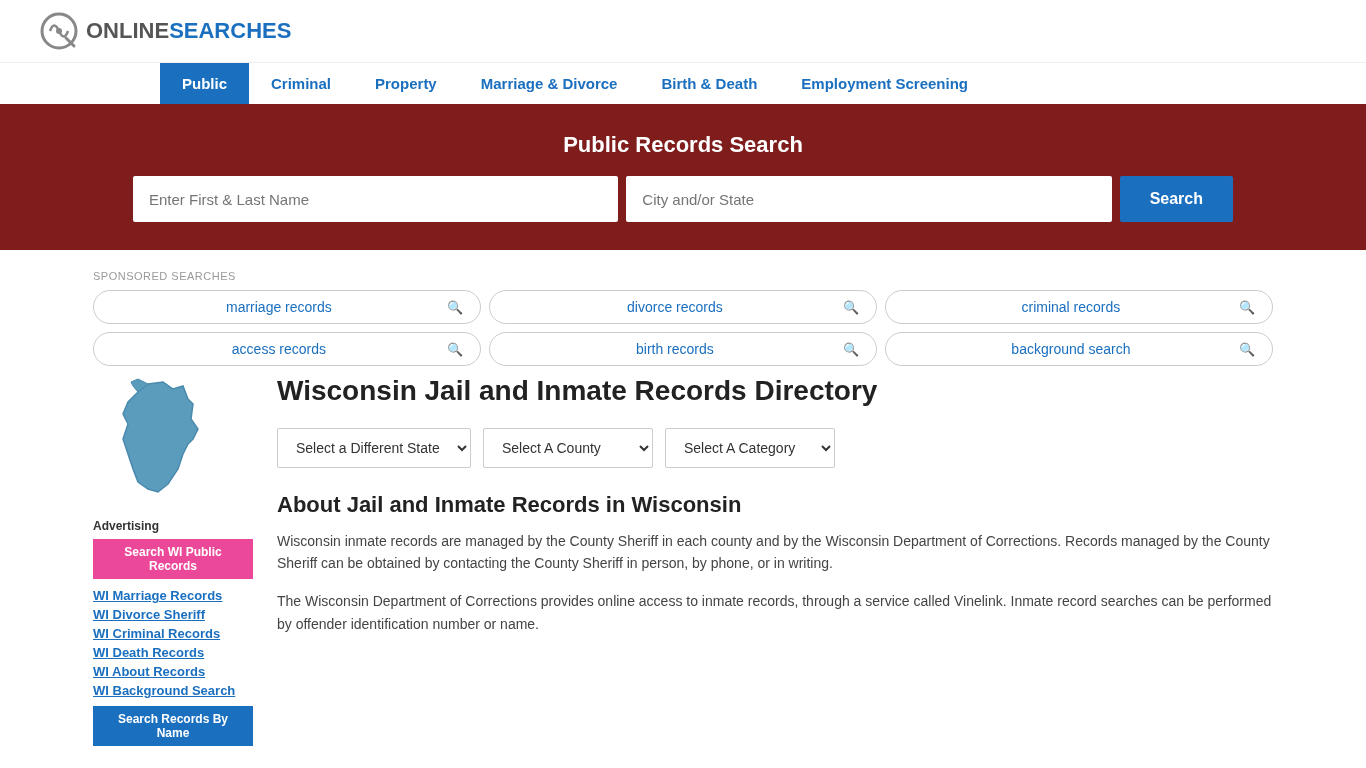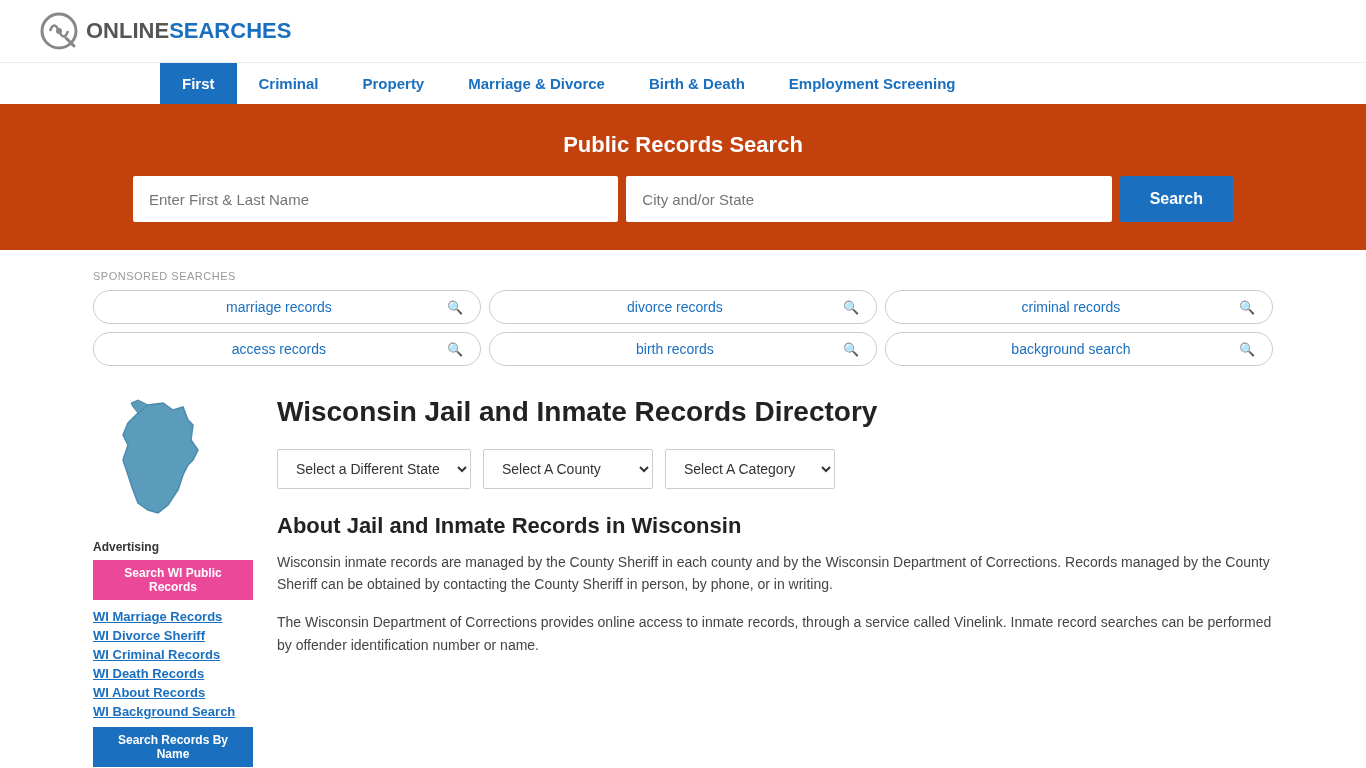--- a/index.html
+++ b/index.html
@@ -12,33 +12,33 @@
     .logo-text { font-size: 22px; font-weight: bold; }
     .logo-text span.online { color: #555; }
     .logo-text span.searches { color: #1a6fbf; }
 
     
     .nav { background: #fff; border-top: 1px solid #eee; display: flex; padding-left: 160px; }
     .nav-item { padding: 12px 22px; font-size: 15px; font-weight: bold; color: #1a6fbf; cursor: pointer; text-decoration: none; }
     .nav-item.active { background: #1a6fbf; color: #fff; }
 
     
-    .search-banner { background: #c2410c; padding: 28px 40px; }
+    .search-banner { background: #7f1d1d; padding: 28px 40px; }
     .search-banner h2 { text-align: center; color: #fff; font-size: 22px; font-weight: bold; margin-bottom: 18px; }
     .search-form { display: flex; gap: 8px; max-width: 1100px; margin: 0 auto; }
     .search-form input { flex: 1; padding: 14px 16px; font-size: 15px; border: none; border-radius: 2px; outline: none; color: #999; }
     .search-form button { background: #1a6fbf; color: #fff; border: none; padding: 14px 30px; font-size: 16px; font-weight: bold; cursor: pointer; border-radius: 2px; }
 
     
     .main-wrapper { display: flex; max-width: 1260px; margin: 0 auto; padding: 20px 40px; gap: 20px; background: #fff; }
 
     
     .sponsored-section { width: 100%; }
     .sponsored-label { font-size: 11px; color: #999; letter-spacing: 0.5px; margin-bottom: 8px; }
-    .sponsored-grid { display: grid; grid-template-columns: repeat(3, 1fr); gap: 8px; margin-bottom: 29px; }
+    .sponsored-grid { display: grid; grid-template-columns: repeat(3, 1fr); gap: 8px; margin-bottom: 8px; }
     .sponsored-item { border: 1px solid #ccc; border-radius: 20px; padding: 8px 16px; display: flex; align-items: center; justify-content: space-between; cursor: pointer; }
     .sponsored-item a { color: #1a6fbf; text-decoration: none; font-size: 14px; flex: 1; text-align: center; }
     .sponsored-item .search-icon { color: #555; font-size: 13px; }
 
     
     .content-area { display: flex; gap: 24px; }
     .sidebar { width: 160px; flex-shrink: 0; }
     .main-content { flex: 1; }
 
     
@@ -77,21 +77,21 @@
       <circle cx="19" cy="19" r="3" fill="#888"></circle>
       <line x1="26" y1="26" x2="34" y2="34" stroke="#888" stroke-width="3" stroke-linecap="round"></line>
     </svg>
     <div class="logo-text">
       <span class="online">ONLINE</span><span class="searches">SEARCHES</span>
     </div>
   </div>
 </div>
 
 <nav class="nav">
-  <a class="nav-item active">First</a>
+  <a class="nav-item active">Public</a>
   <a class="nav-item">Criminal</a>
   <a class="nav-item">Property</a>
   <a class="nav-item">Marriage &amp; Divorce</a>
   <a class="nav-item">Birth &amp; Death</a>
   <a class="nav-item">Employment Screening</a>
 </nav>
 
 <div class="search-banner">
   <h2>Public Records Search</h2>
   <div class="search-form">

